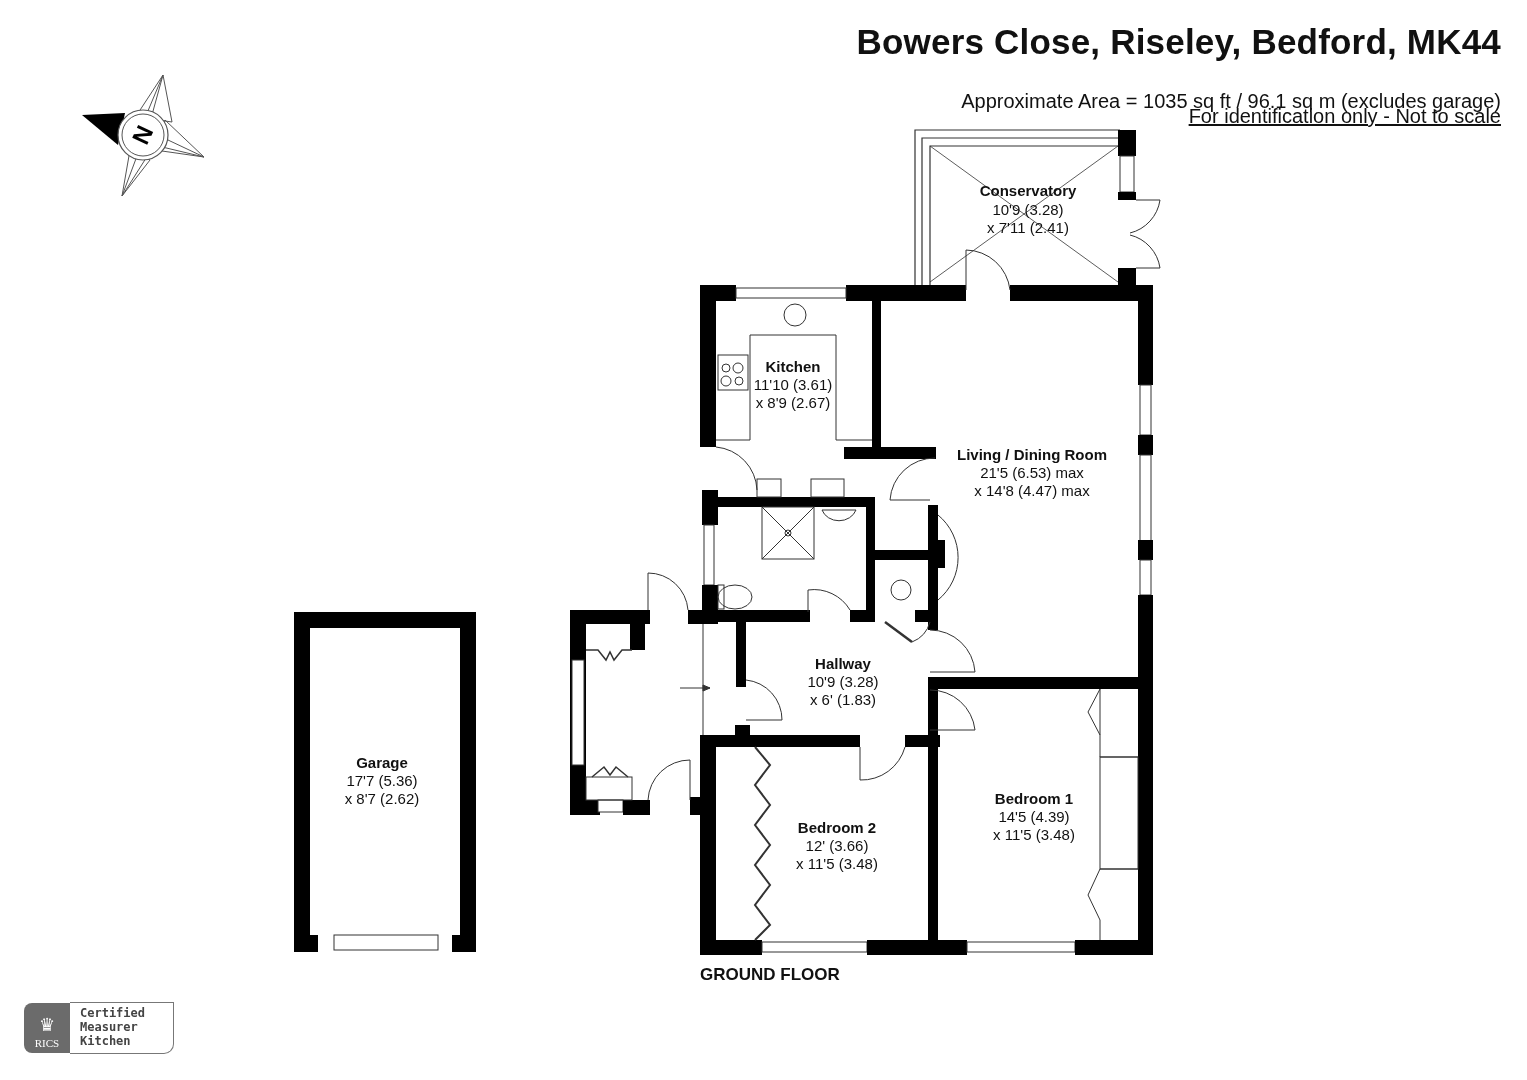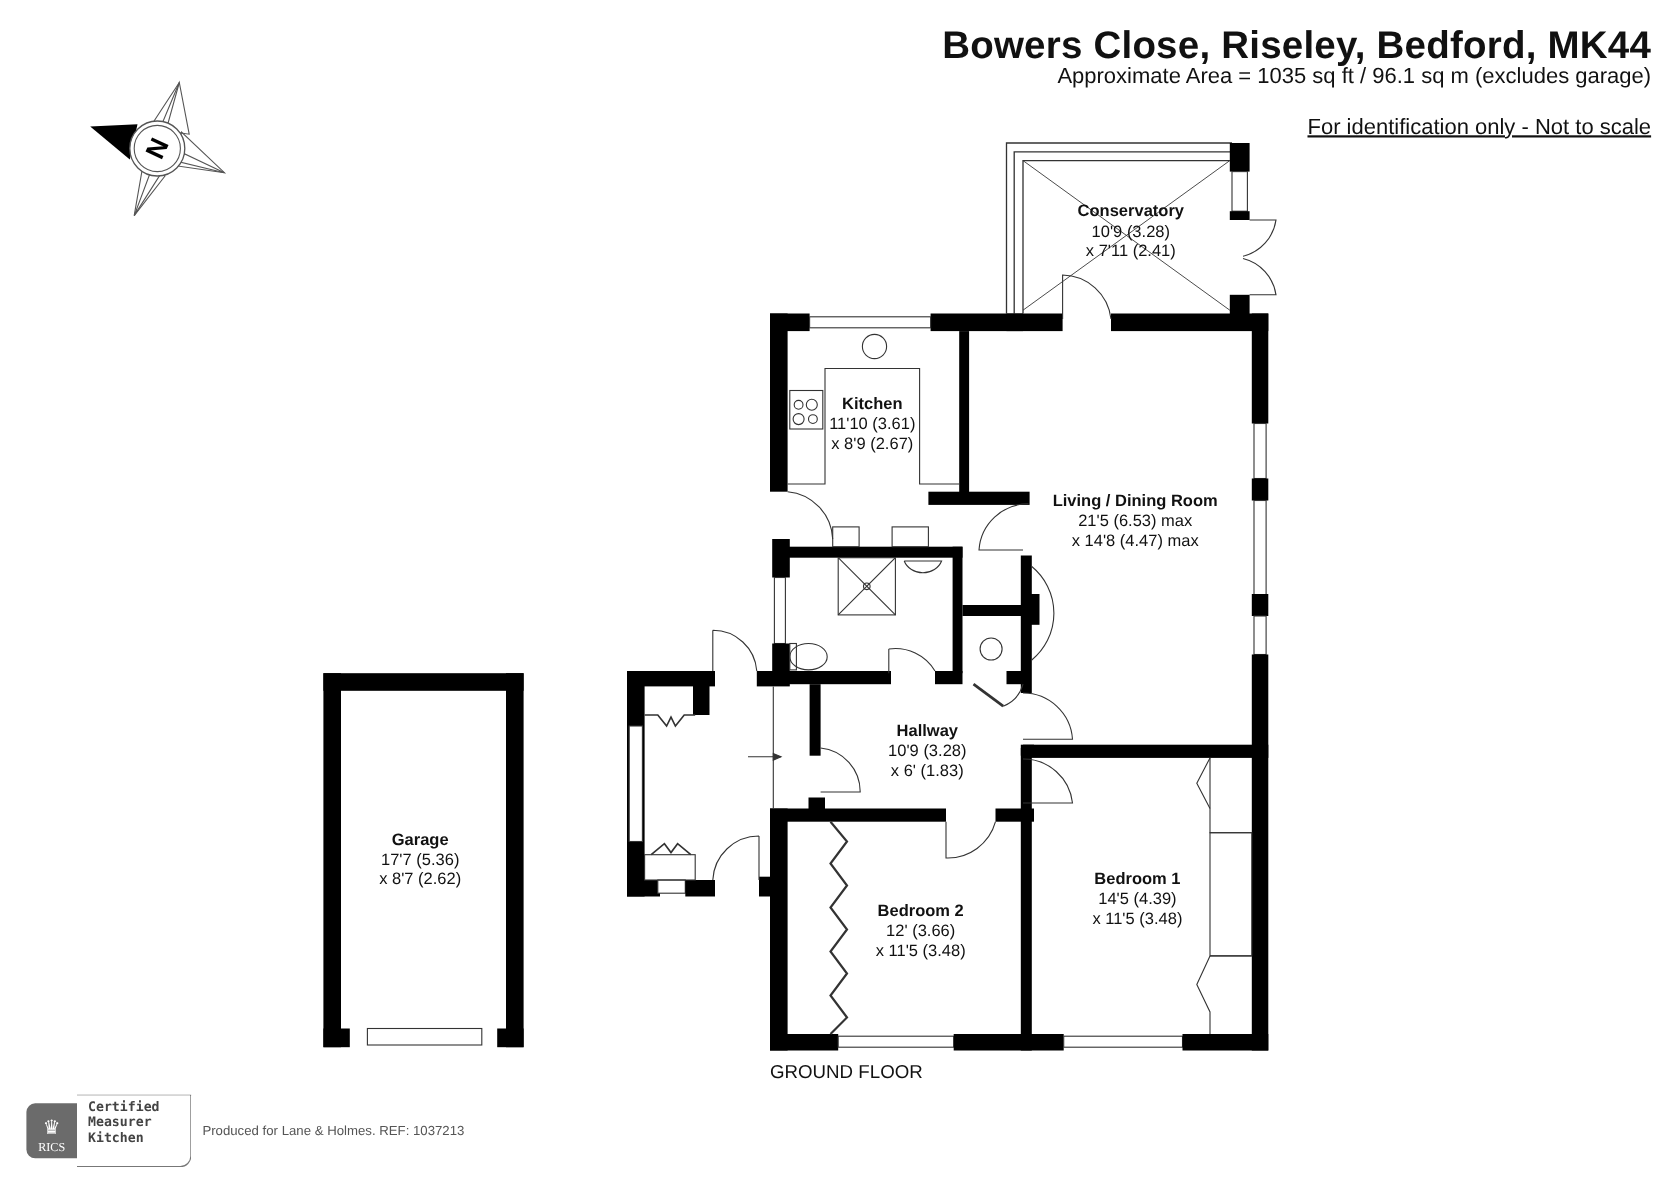--- a/index.html
+++ b/index.html
@@ -1,29 +1,29 @@
 <!DOCTYPE html>
 <html><head>
   <meta charset="utf-8">
   <style>
     html, body { margin: 0; padding: 0; background: #ffffff; }
     body { width: 1527px; height: 1080px; position: relative; overflow: hidden; font-family: "Liberation Sans", sans-serif; color: #111; }
     .hdr { position: absolute; right: 26px; text-align: left; }
     .title { top: 22px; font-size: 35px; font-weight: bold; letter-spacing: 0.2px; }
-    .area { top: 58px; font-size: 20px; }
+    .area { top: 90px; font-size: 20px; }
     .note { top: 105px; font-size: 20px; text-decoration: underline; }
     svg.plan { position: absolute; left: 0; top: 0; }
     .room-label { font-family: "Liberation Sans", sans-serif; font-size: 15px; fill: #111; text-anchor: middle; }
     .room-name { font-weight: bold; }
-    .floor-label { position: absolute; left: 700px; top: 965px; font-size: 17px; font-weight: normal; }
+    .floor-label { position: absolute; left: 700px; top: 965px; font-size: 17px; font-weight: bold; }
     .footer { position: absolute; left: 24px; top: 1002px; height: 52px; display: flex; align-items: center; }
     .rics-badge { width: 46px; height: 50px; background: #6b6b6b; border-radius: 8px 0 0 8px; color: #fff; display: flex; flex-direction: column; align-items: center; justify-content: flex-end; padding-bottom: 4px; box-sizing: border-box; }
     .rics-lion { font-size: 18px; line-height: 20px; margin-bottom: 2px; }
     .rics-text { font-size: 11px; font-weight: normal; font-family: "Liberation Serif", serif; }
-    .cert-box { height: 66px; width: 104px; border: 1px solid #777; border-left: none; border-radius: 0 0 10px 0; box-sizing: border-box; padding: 3px 0 0 10px; font-family: "DejaVu Sans Mono", monospace; font-size: 12px; line-height: 14px; color: #444; font-weight: bold; }
+    .cert-box { height: 52px; width: 104px; border: 1px solid #777; border-left: none; border-radius: 0 0 10px 0; box-sizing: border-box; padding: 3px 0 0 10px; font-family: "DejaVu Sans Mono", monospace; font-size: 12px; line-height: 14px; color: #444; font-weight: bold; }
     .footer-text { margin-left: 10px; font-size: 12px; line-height: 16px; color: #555; }
   </style>
 </head>
 <body>
 
 <div class="hdr title">Bowers Close, Riseley, Bedford, MK44</div>
 <div class="hdr area">Approximate Area = 1035 sq ft / 96.1 sq m (excludes garage)</div>
 <div class="hdr note">For identification only - Not to scale</div>
 
 <svg class="plan" width="1527" height="1080" viewBox="0 0 1527 1080">
@@ -227,15 +227,14 @@
   <div class="rics-badge">
     <span class="rics-lion">♛</span>
     <span class="rics-text">RICS</span>
   </div>
   <div class="cert-box">
     <div>Certified</div>
     <div>Measurer</div>
     <div>Kitchen</div>
   </div>
   <div class="footer-text">
-    <div>Produced for Lane &amp; Holmes.   REF: 1037213</div>
   </div>
 </div>
 
 </body></html>

